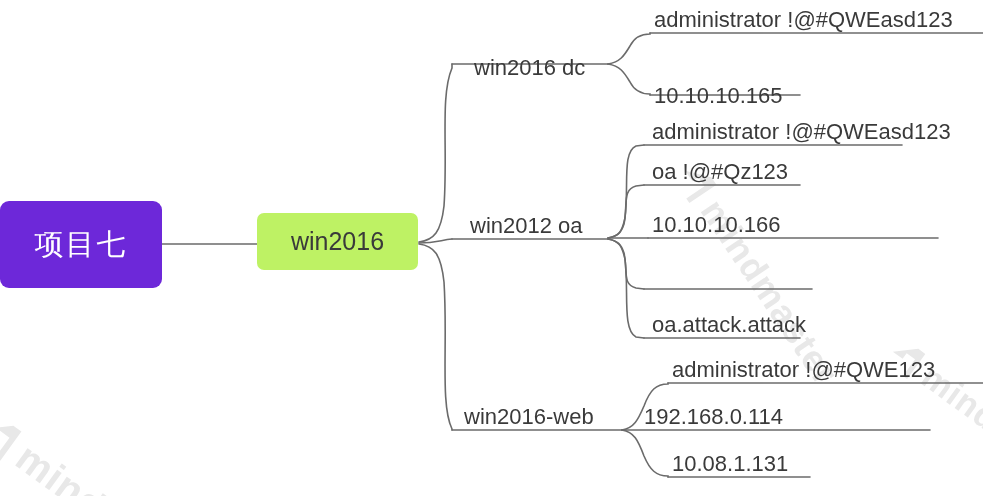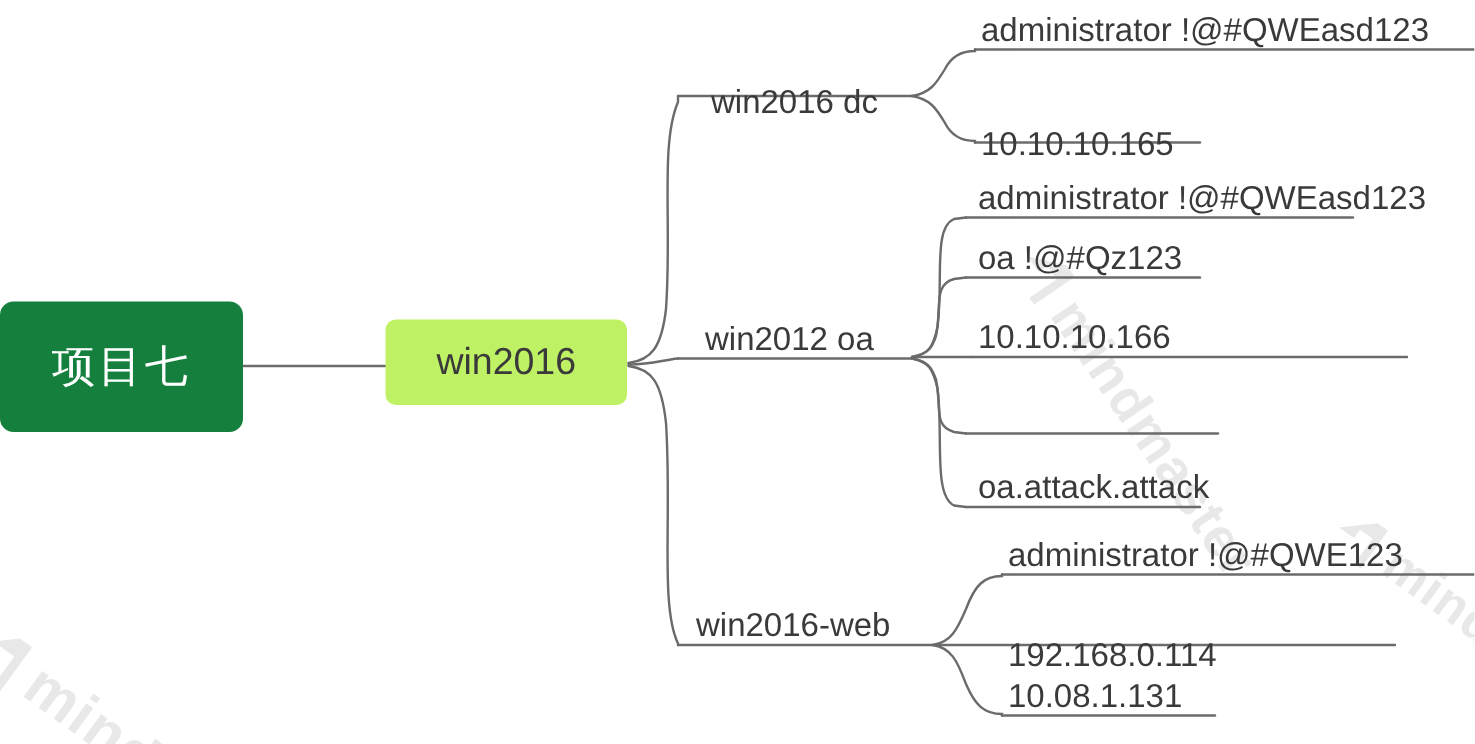--- a/index.html
+++ b/index.html
@@ -57,21 +57,21 @@
     z-index: 2;
     white-space: nowrap;
     color: #3a3a3a;
   }
 
   .node-root {
     left: 0px;
     top: 201px;
     width: 162px;
     height: 87px;
-    background: #15803d;
+    background: #6d28d9;
     border-radius: 9px;
     color: #ffffff;
     font-size: 29px;
     display: flex;
     align-items: center;
     justify-content: center;
     letter-spacing: 2px;
   }
 
   .node-l1 {
@@ -198,20 +198,20 @@
   <div class="node node-l3" style="left:652px; top:208px;">
     <span>10.10.10.166</span>
   </div>
   <div class="node node-l3" style="left:652px; top:308px;">
     <span>oa.attack.attack</span>
   </div>
 
   <div class="node node-l3" style="left:672px; top:353px;">
     <span>administrator !@#QWE123</span>
   </div>
-  <div class="node node-l3" style="left:672px; top:400px;margin-top:20px;">
+  <div class="node node-l3" style="left:644px; top:400px;">
     <span>192.168.0.114</span>
   </div>
   <div class="node node-l3" style="left:672px; top:447px;">
     <span>10.08.1.131</span>
   </div>
 
 </div>
 
 </body></html>

